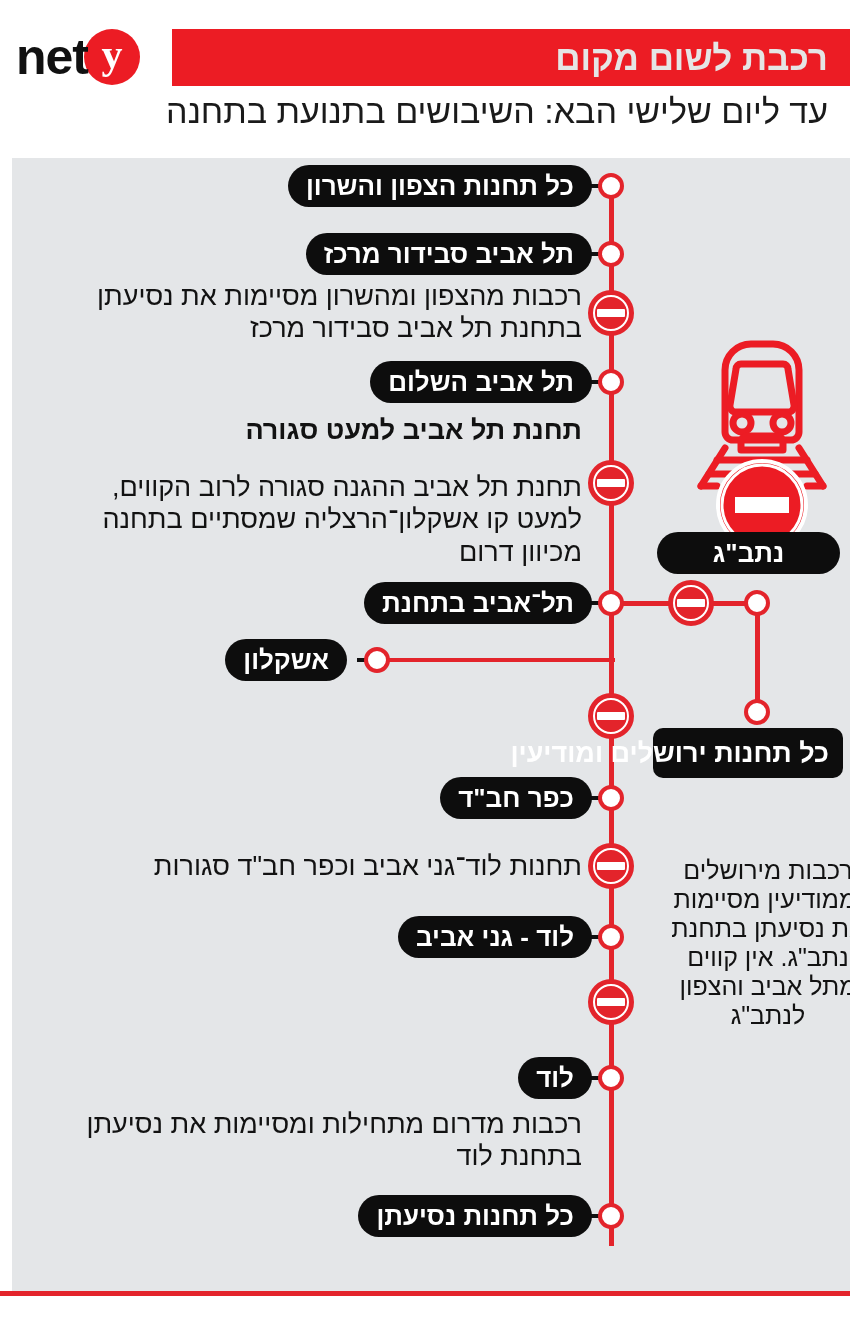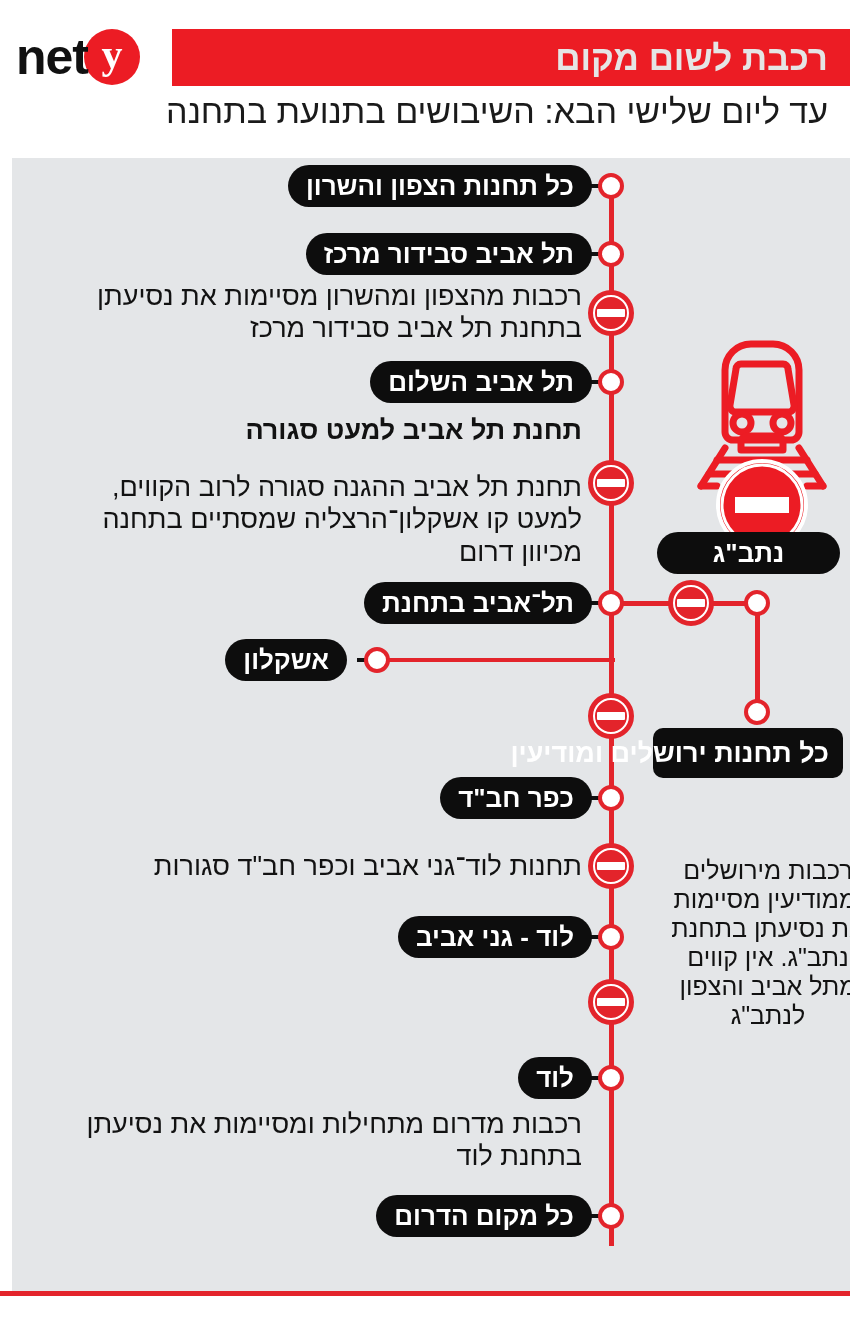--- a/index.html
+++ b/index.html
@@ -237,20 +237,20 @@
     <div class="stub" style="left:578px; top:918px; width:22px;"></div>
     <div class="pill" style="right:258px; top:899px;">
       <span>לוד</span>
     </div>
     <div class="node" style="left:586px; top:907px;"></div>
 
     <div class="note" style="right:268px; top:950px; width:540px;">רכבות מדרום מתחילות ומסיימות את נסיעתן בתחנת לוד</div>
 
     <div class="stub" style="left:578px; top:1056px; width:22px;"></div>
     <div class="pill" style="right:258px; top:1037px;">
-      <span>כל מקום הדרום</span>
+      <span>כל תחנות נסיעתן</span>
     </div>
     <div class="node" style="left:586px; top:1045px;"></div>
 
   </div>
 
   <div class="bottom-rule"></div>
 </div>
 
 </body></html>

